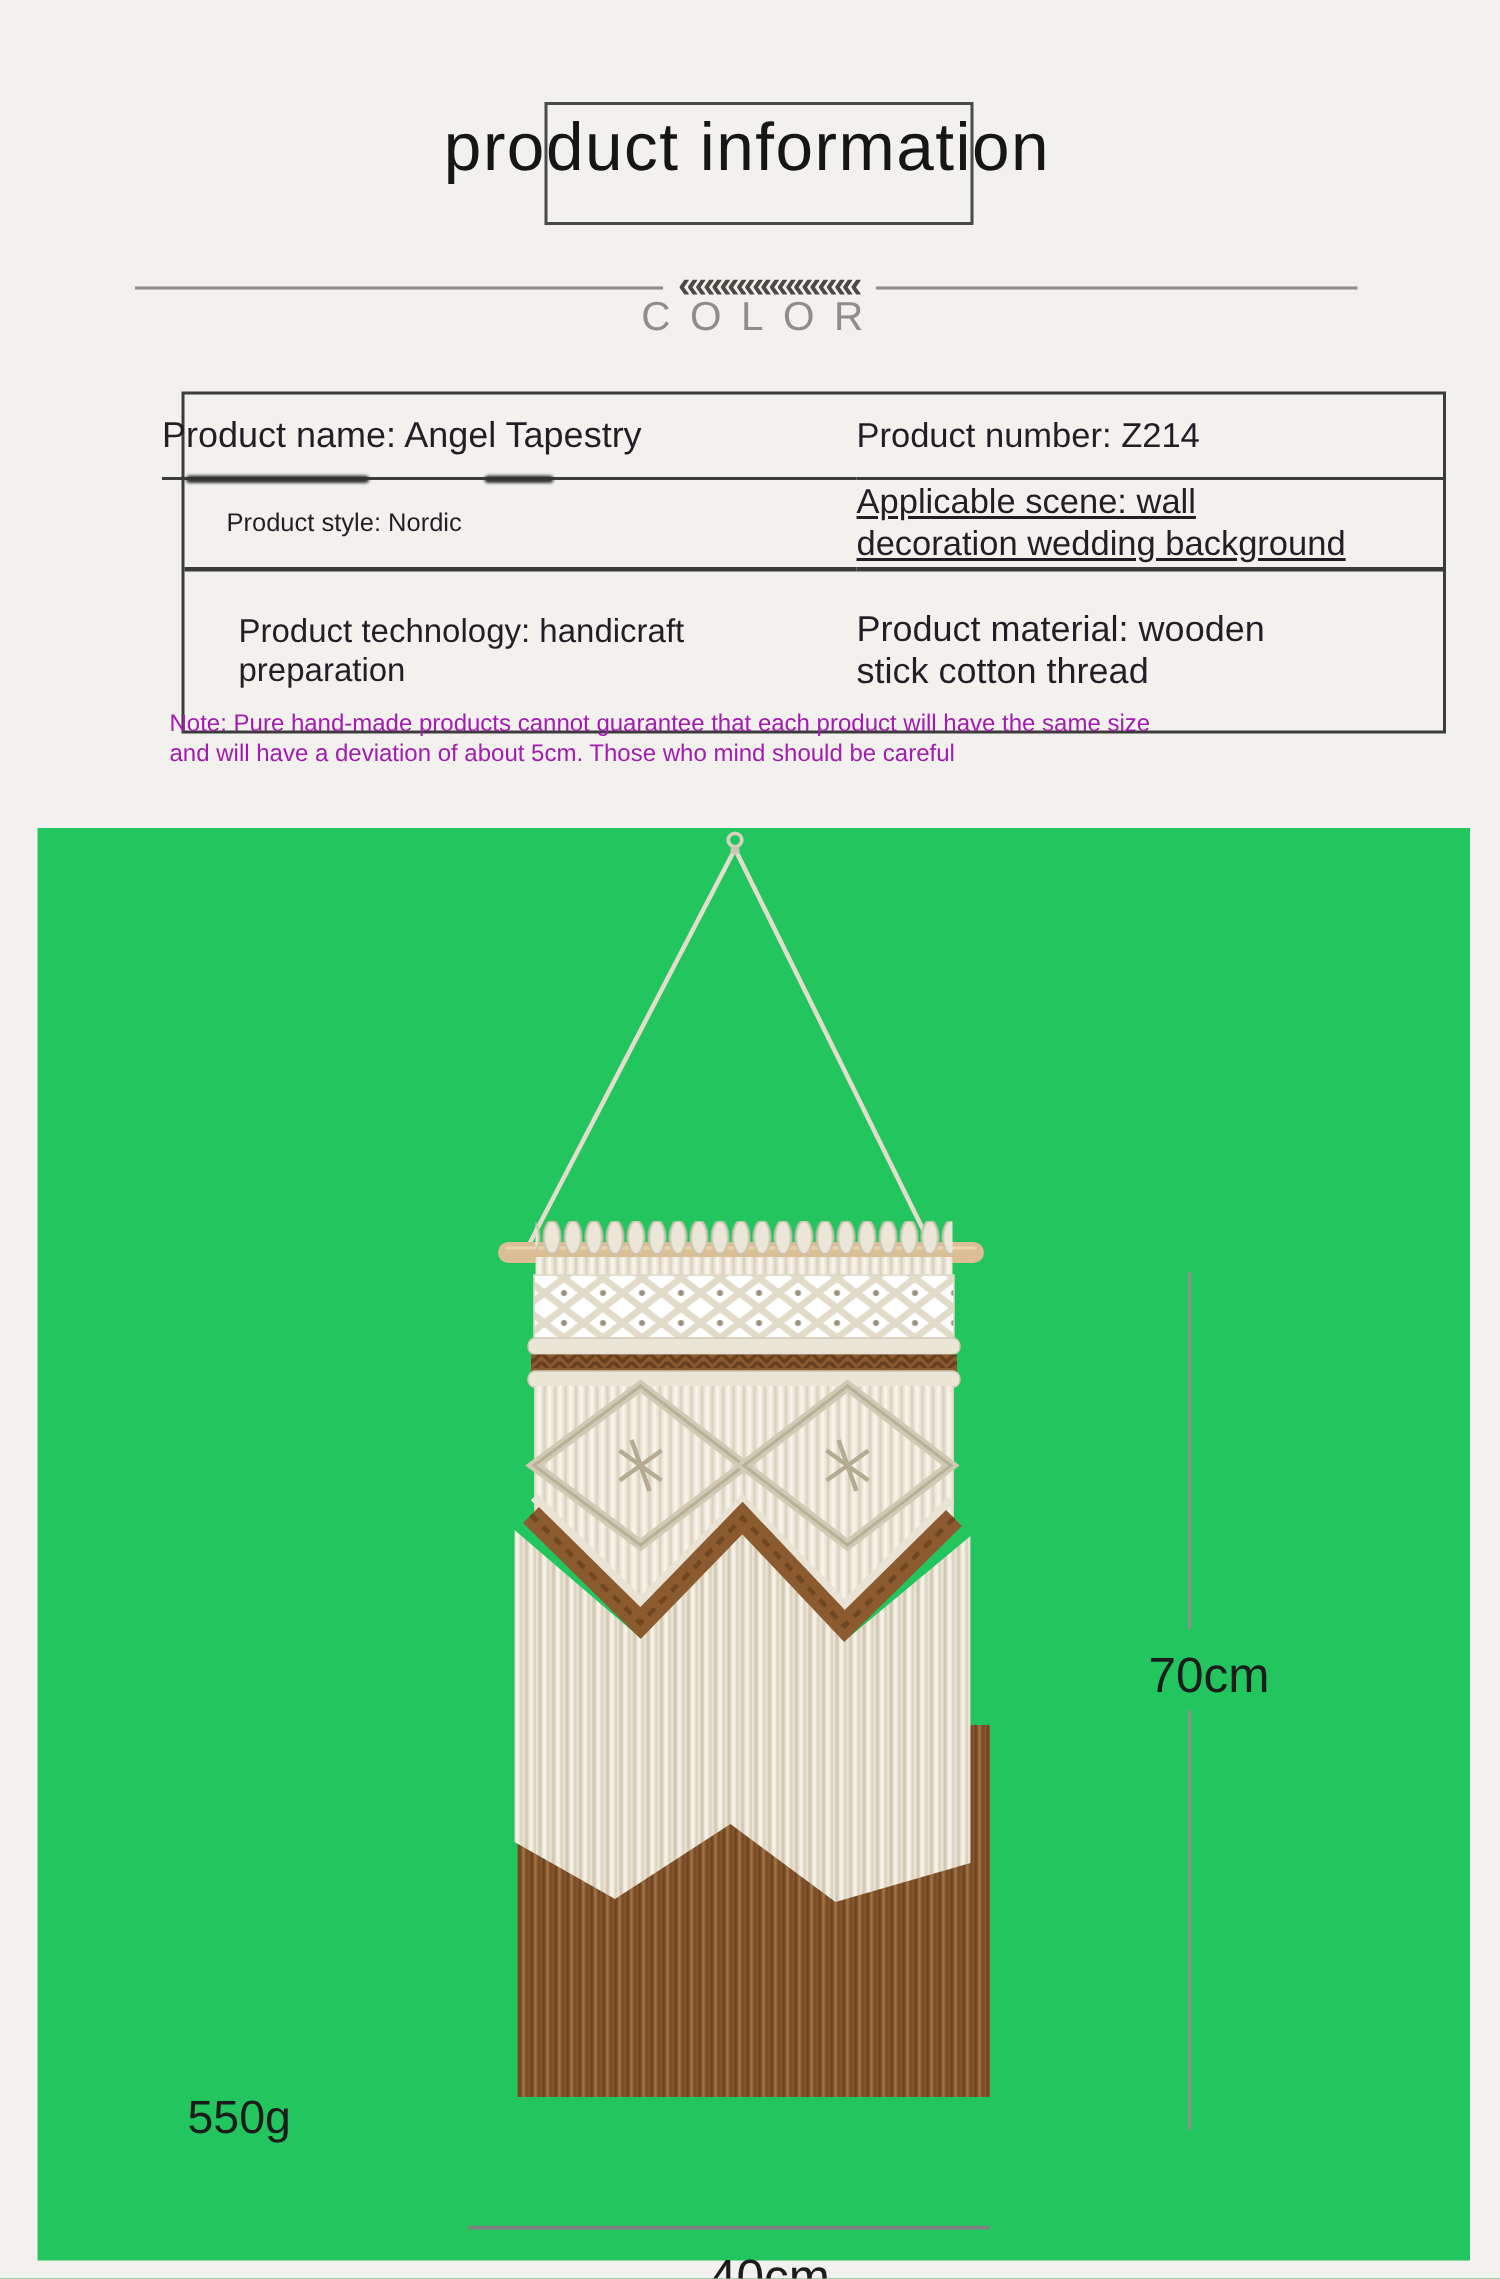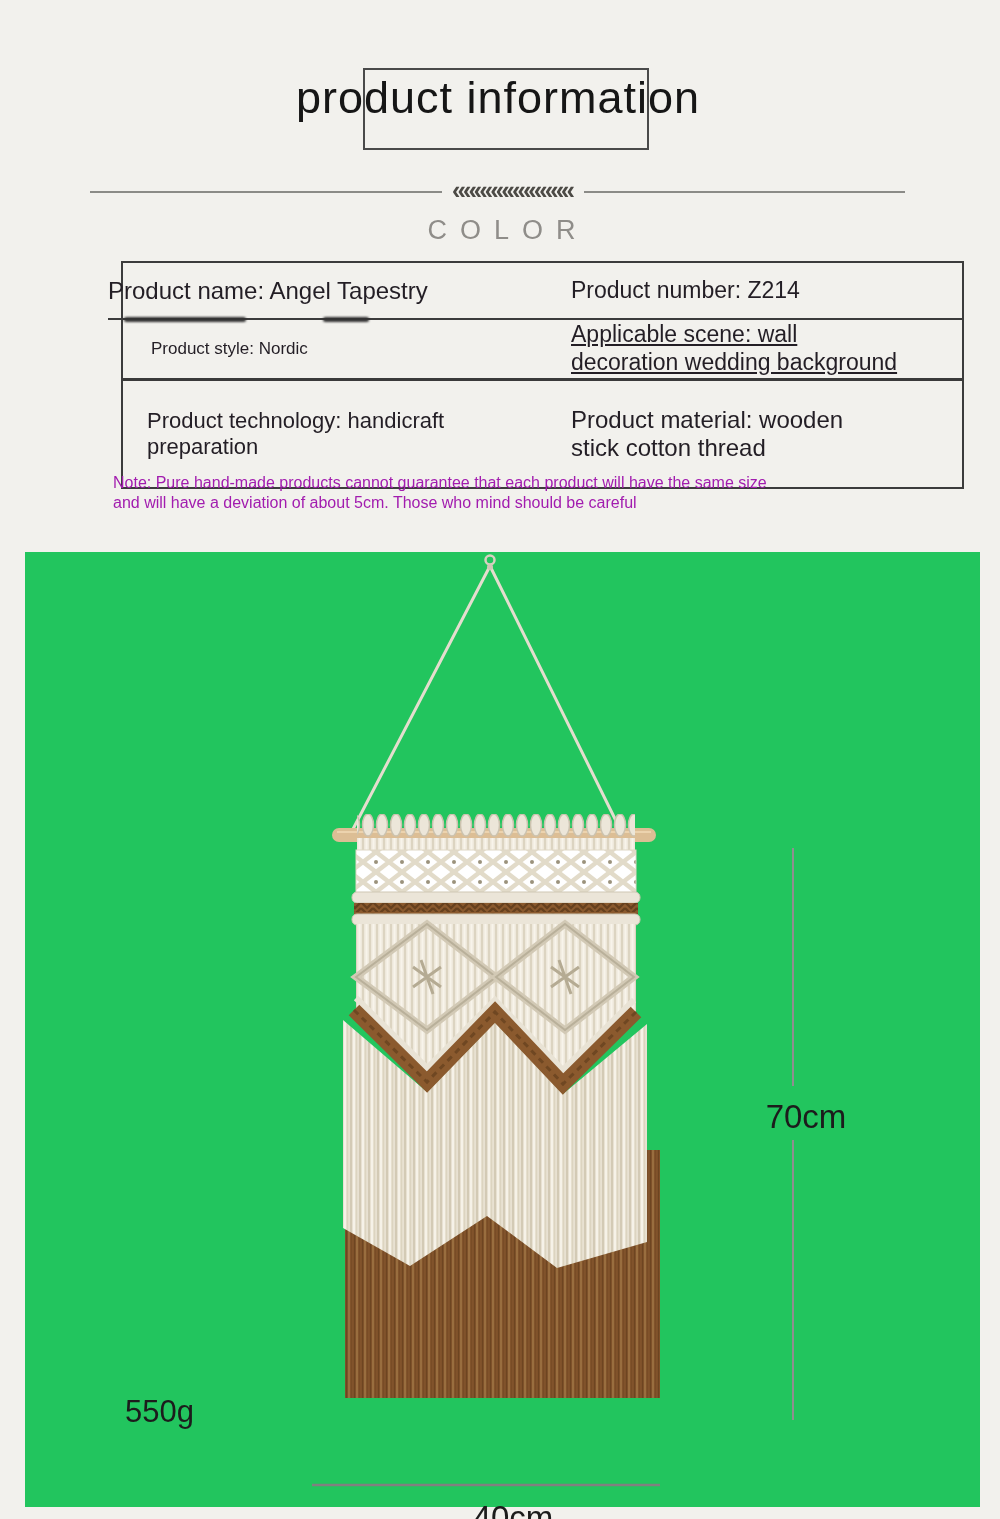--- a/index.html
+++ b/index.html
@@ -12,34 +12,34 @@
   
   .title-rect{position:absolute;left:363px;top:68px;width:282px;height:78px;border:2px solid #4a4a4a;}
   .page-title{position:absolute;left:0;top:72px;width:996px;text-align:center;margin:0;
     font-size:45px;font-weight:400;letter-spacing:1px;color:#161616;}
   
   .divline{position:absolute;top:191px;height:2px;background:#8b8b87;}
   .divline.left{left:90px;width:352px;}
   .divline.right{left:584px;width:321px;}
   .chevrons{position:absolute;left:445px;top:176px;width:134px;text-align:center;
     font-size:25px;font-weight:700;letter-spacing:-3px;color:#4c4a45;}
-  .color-label{position:absolute;left:0;top:215px;width:1000px;text-align:center;
+  .color-label{position:absolute;left:0;top:196px;width:1000px;text-align:center;
     font-size:27px;letter-spacing:13px;padding-left:16px;box-sizing:border-box;color:#8f8d89;}
   
   .spec-table{position:absolute;left:85px;top:261px;width:843px;height:228px;
     border:2px solid #3c3c3c;box-sizing:border-box;
     display:grid;grid-template-columns:448px 1fr;grid-template-rows:57px 61px auto;margin-left:36px;}
   .cell{display:flex;align-items:center;color:#231e25;}
   .rb1{border-bottom:2px solid #3c3c3c;}
   .rb2{border-bottom:3px solid #3a3a3a;}
   .c-r1l{font-size:24px;margin-left:-15px;white-space:nowrap;}
   .c-r1r{font-size:23px;}
   .c-r2l{font-size:17px;padding-left:28px;}
   .c-r2r{font-size:23px;white-space:pre-line;line-height:1.2;text-decoration:underline;}
-  .c-r3l{font-size:22px;padding-left:24px;white-space:pre-line;line-height:1.2;}
+  .c-r3l{font-size:22px;padding-left:36px;white-space:pre-line;line-height:1.2;}
   .c-r3r{font-size:24px;white-space:pre-line;line-height:1.15;}
   .smudge{position:absolute;background:#333;height:5px;border-radius:3px;filter:blur(1px);}
   .smudge.s1{left:1px;top:54px;width:122px;}
   .smudge.s2{left:200px;top:54px;width:46px;}
   
   .note{position:absolute;left:113px;top:473px;width:850px;margin:0;
     font-size:16px;line-height:1.28;color:#a21caf;white-space:pre-line;}
   
   .photo{position:absolute;left:25px;top:552px;width:955px;height:955px;background:#22c55e;}
   .photo svg{position:absolute;left:0;top:0;}

